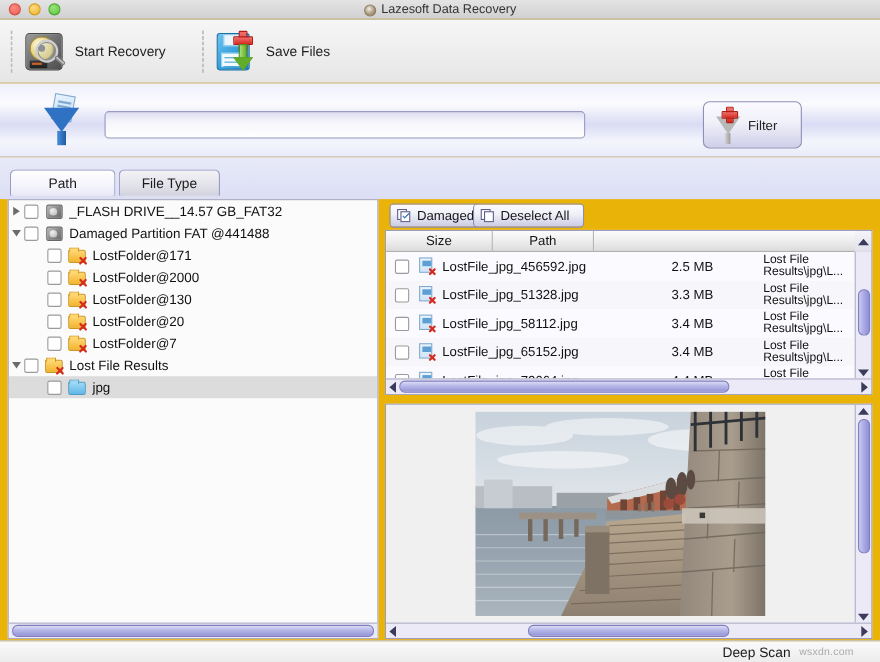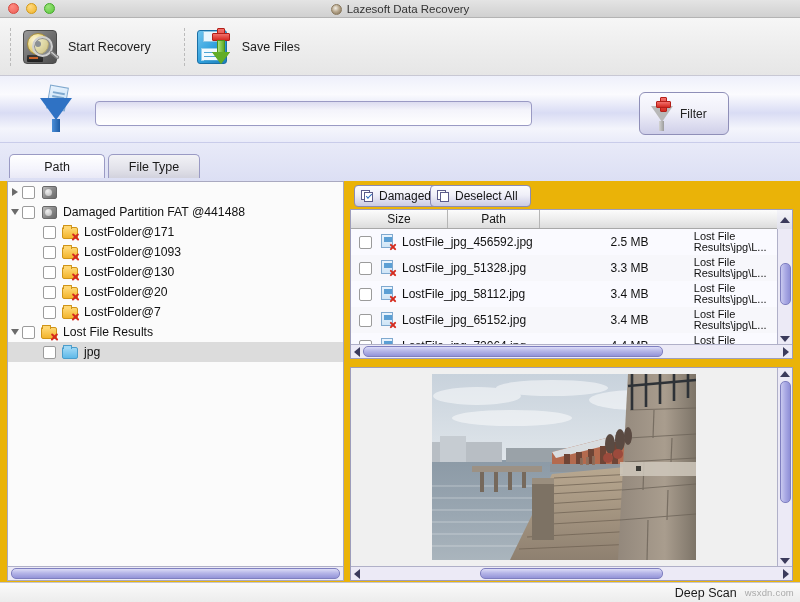--- a/index.html
+++ b/index.html
@@ -361,21 +361,21 @@
   .photo { width: 264px; height: 186px; position: relative; overflow: hidden; }
 
   
   .statusbar {
     position: absolute; left: 0; bottom: 0; width: 800px; height: 20px;
     background: linear-gradient(to bottom, #fafafa 0%, #ececec 100%);
     border-top: 1px solid #c4c4d2;
     display: flex; align-items: center; justify-content: flex-end;
   }
   .status-text { font-size: 12.5px; color: #1a1a1a; margin-right: 8px; }
-  .watermark { font-size: 9.5px; color: #aaa; margin-right: 6px; letter-spacing: .2px; }
+  .watermark { font-size: 9.5px; color: #aaa; margin-right: 24px; letter-spacing: .2px; }
 </style>
 </head>
 <body>
 
 <div id="app">
 
   <div class="titlebar">
     <div class="lights">
       <div class="light red"></div>
       <div class="light yellow"></div>
@@ -448,20 +448,21 @@
   <div class="treepane">
     <div class="tree-scroll" id="tree-rows">
         <div class="trow" style="padding-left: 0px;">
           <div class="tw-arrow">
             <div class="arr right"></div>
           </div>
           <div class="tcheck"></div>
           <div class="ticon">
             <div class="ic-disk"></div>
           </div>
+          <span>_FLASH DRIVE__14.57 GB_FAT32</span>
         </div>
         <div class="trow" style="padding-left: 0px;">
           <div class="tw-arrow">
             <div class="arr down"></div>
           </div>
           <div class="tcheck"></div>
           <div class="ticon">
             <div class="ic-disk"></div>
           </div>
           <span>Damaged Partition FAT @441488</span>
@@ -479,21 +480,21 @@
         </div>
         <div class="trow" style="padding-left: 21px;">
           <div class="tw-arrow"></div>
           <div class="tcheck"></div>
           <div class="ticon">
             <div class="ic-folder">
               <div class="fd"></div>
               <div class="xm"></div>
             </div>
           </div>
-          <span>LostFolder@1093</span>
+          <span>LostFolder@2000</span>
         </div>
         <div class="trow" style="padding-left: 21px;">
           <div class="tw-arrow"></div>
           <div class="tcheck"></div>
           <div class="ticon">
             <div class="ic-folder">
               <div class="fd"></div>
               <div class="xm"></div>
             </div>
           </div>

